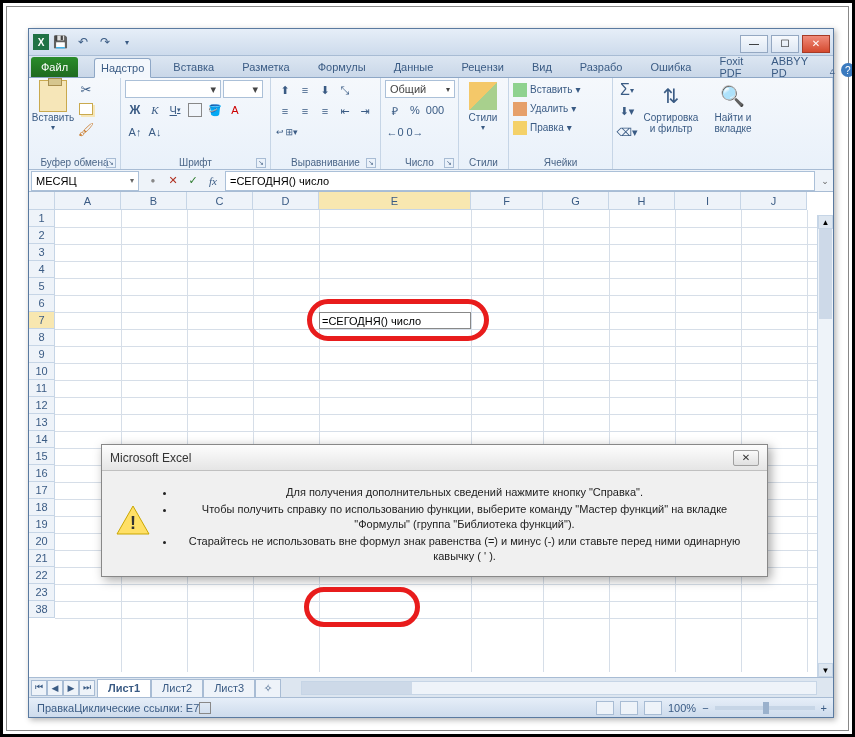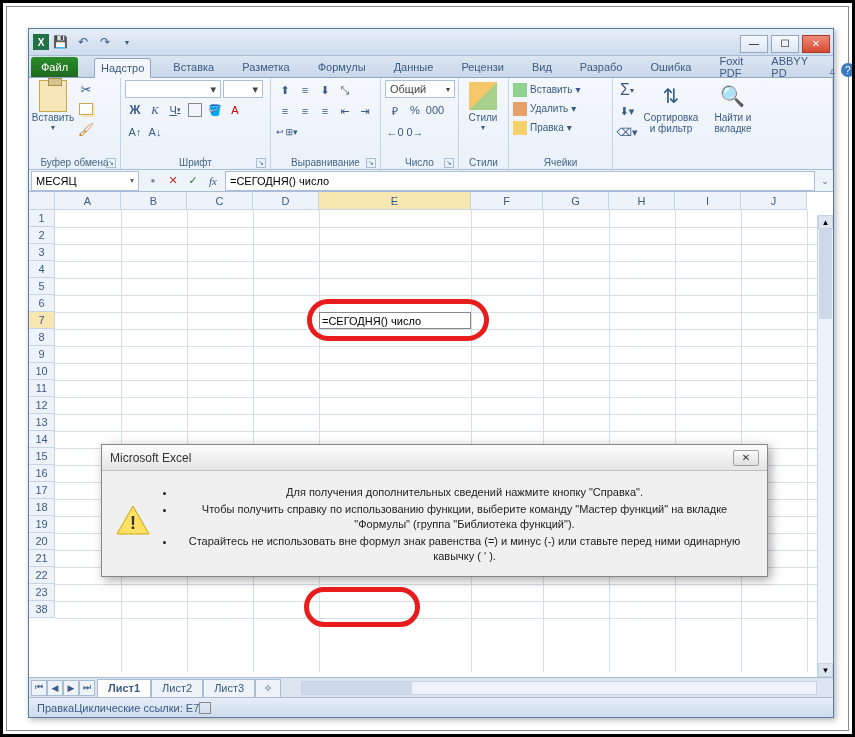--- a/index.html
+++ b/index.html
@@ -398,20 +398,31 @@
         <div class="thumb"></div>
       </div>
   </div>
 
   <div class="statusbar">
     <div class="sleft">
       <span>Правка</span>
       <span>Циклические ссылки: E7</span>
       <span style="width:12px;height:12px;border:1px solid #888;display:inline-block"></span>
     </div>
+    <div class="sright">
+      <div class="viewbtn"></div>
+      <div class="viewbtn"></div>
+      <div class="viewbtn"></div>
+      <span>100%</span>
+      <span>−</span>
+      <div class="zoom-slider">
+          <div class="zh"></div>
+        </div>
+      <span>+</span>
+    </div>
   </div>
 
   <div class="dialog">
     <div class="dlg-title">
       <span>Microsoft Excel</span>
       <div class="dclose">✕</div>
     </div>
     <div class="dlg-body">
       <div class="warn-ic">
         <svg viewBox="0 0 34 30">

